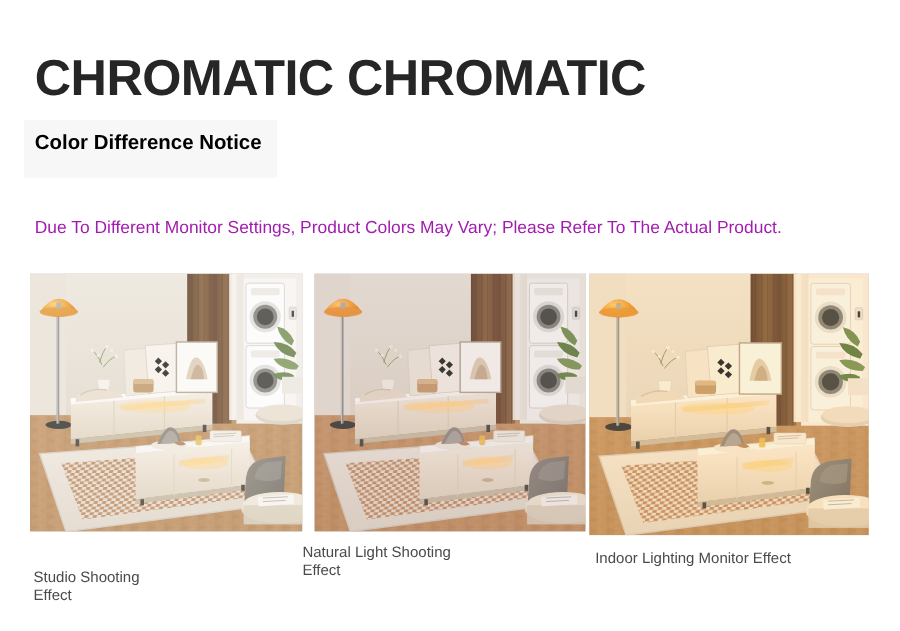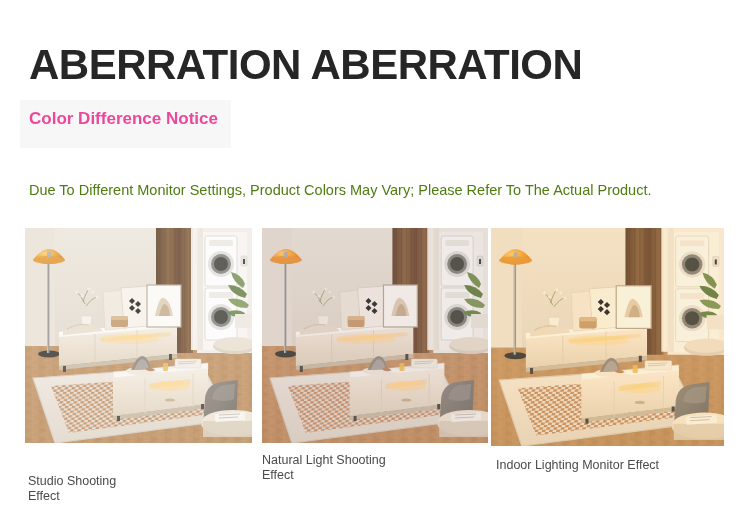--- a/index.html
+++ b/index.html
@@ -19,27 +19,27 @@
     color:#262626; white-space:nowrap;
   }
   .subtitle-box {
     position:absolute; left:20px; top:100px;
     width:211px; height:48px;
     background:#f7f7f7;
   }
   .subtitle {
     position:absolute; left:29px; top:108px;
     font-size:17px; line-height:22px;
-    font-weight:bold; color:#ec4899;
+    font-weight:bold; color:#000000;
     white-space:nowrap;
   }
   .notice {
     position:absolute; left:29px; top:180px;
     font-size:14.5px; line-height:20px;
-    color:#4d7c0f; white-space:nowrap;
+    color:#a21caf; white-space:nowrap;
   }
 
   
   .panel { position:absolute; overflow:hidden; background:#cfc7bd; }
   #panel-0 { left:25px;  top:228px; width:227px; height:215px; }
   #panel-1 { left:262px; top:228px; width:226px; height:215px; }
   #panel-2 { left:491px; top:228px; width:233px; height:218px; }
 
   .scene { position:absolute; inset:0; }
   .scene svg { display:block; width:100%; height:100%; }
@@ -52,31 +52,31 @@
   #panel-1 .grade { background:rgba(214,186,178,0.17); }
   #panel-2 .grade { background:rgba(226,180,120,0.20); }
 
   
   .caption {
     position:absolute;
     font-size:12.5px; line-height:15px;
     color:#4a4a4a;
   }
   #cap-0 { left:28px;  top:474px; width:120px; }
-  #cap-1 { left:262px; top:453px; width:140px; }
+  #cap-1 { left:252px; top:453px; width:140px; }
   #cap-2 { left:496px; top:458px; width:220px; white-space:nowrap; }
 </style>
 </head>
 <body>
 
 <div class="page">
 
   <div class="subtitle-box"></div>
 
-  <div class="title">ABERRATION ABERRATION</div>
+  <div class="title">CHROMATIC CHROMATIC</div>
   <div class="subtitle">Color Difference Notice</div>
   <div class="notice">Due To Different Monitor Settings, Product Colors May Vary; Please Refer To The Actual Product.</div>
 
   <div class="panel" id="panel-0">
     <div class="scene">
       <svg viewBox="0 0 227 215" preserveAspectRatio="none">
         <defs>
           <linearGradient id="wallG" x1="0" y1="0" x2="0" y2="1">
             <stop offset="0" stop-color="#ece7dd"></stop>
               <stop offset="0.7" stop-color="#e4ddd2"></stop>

